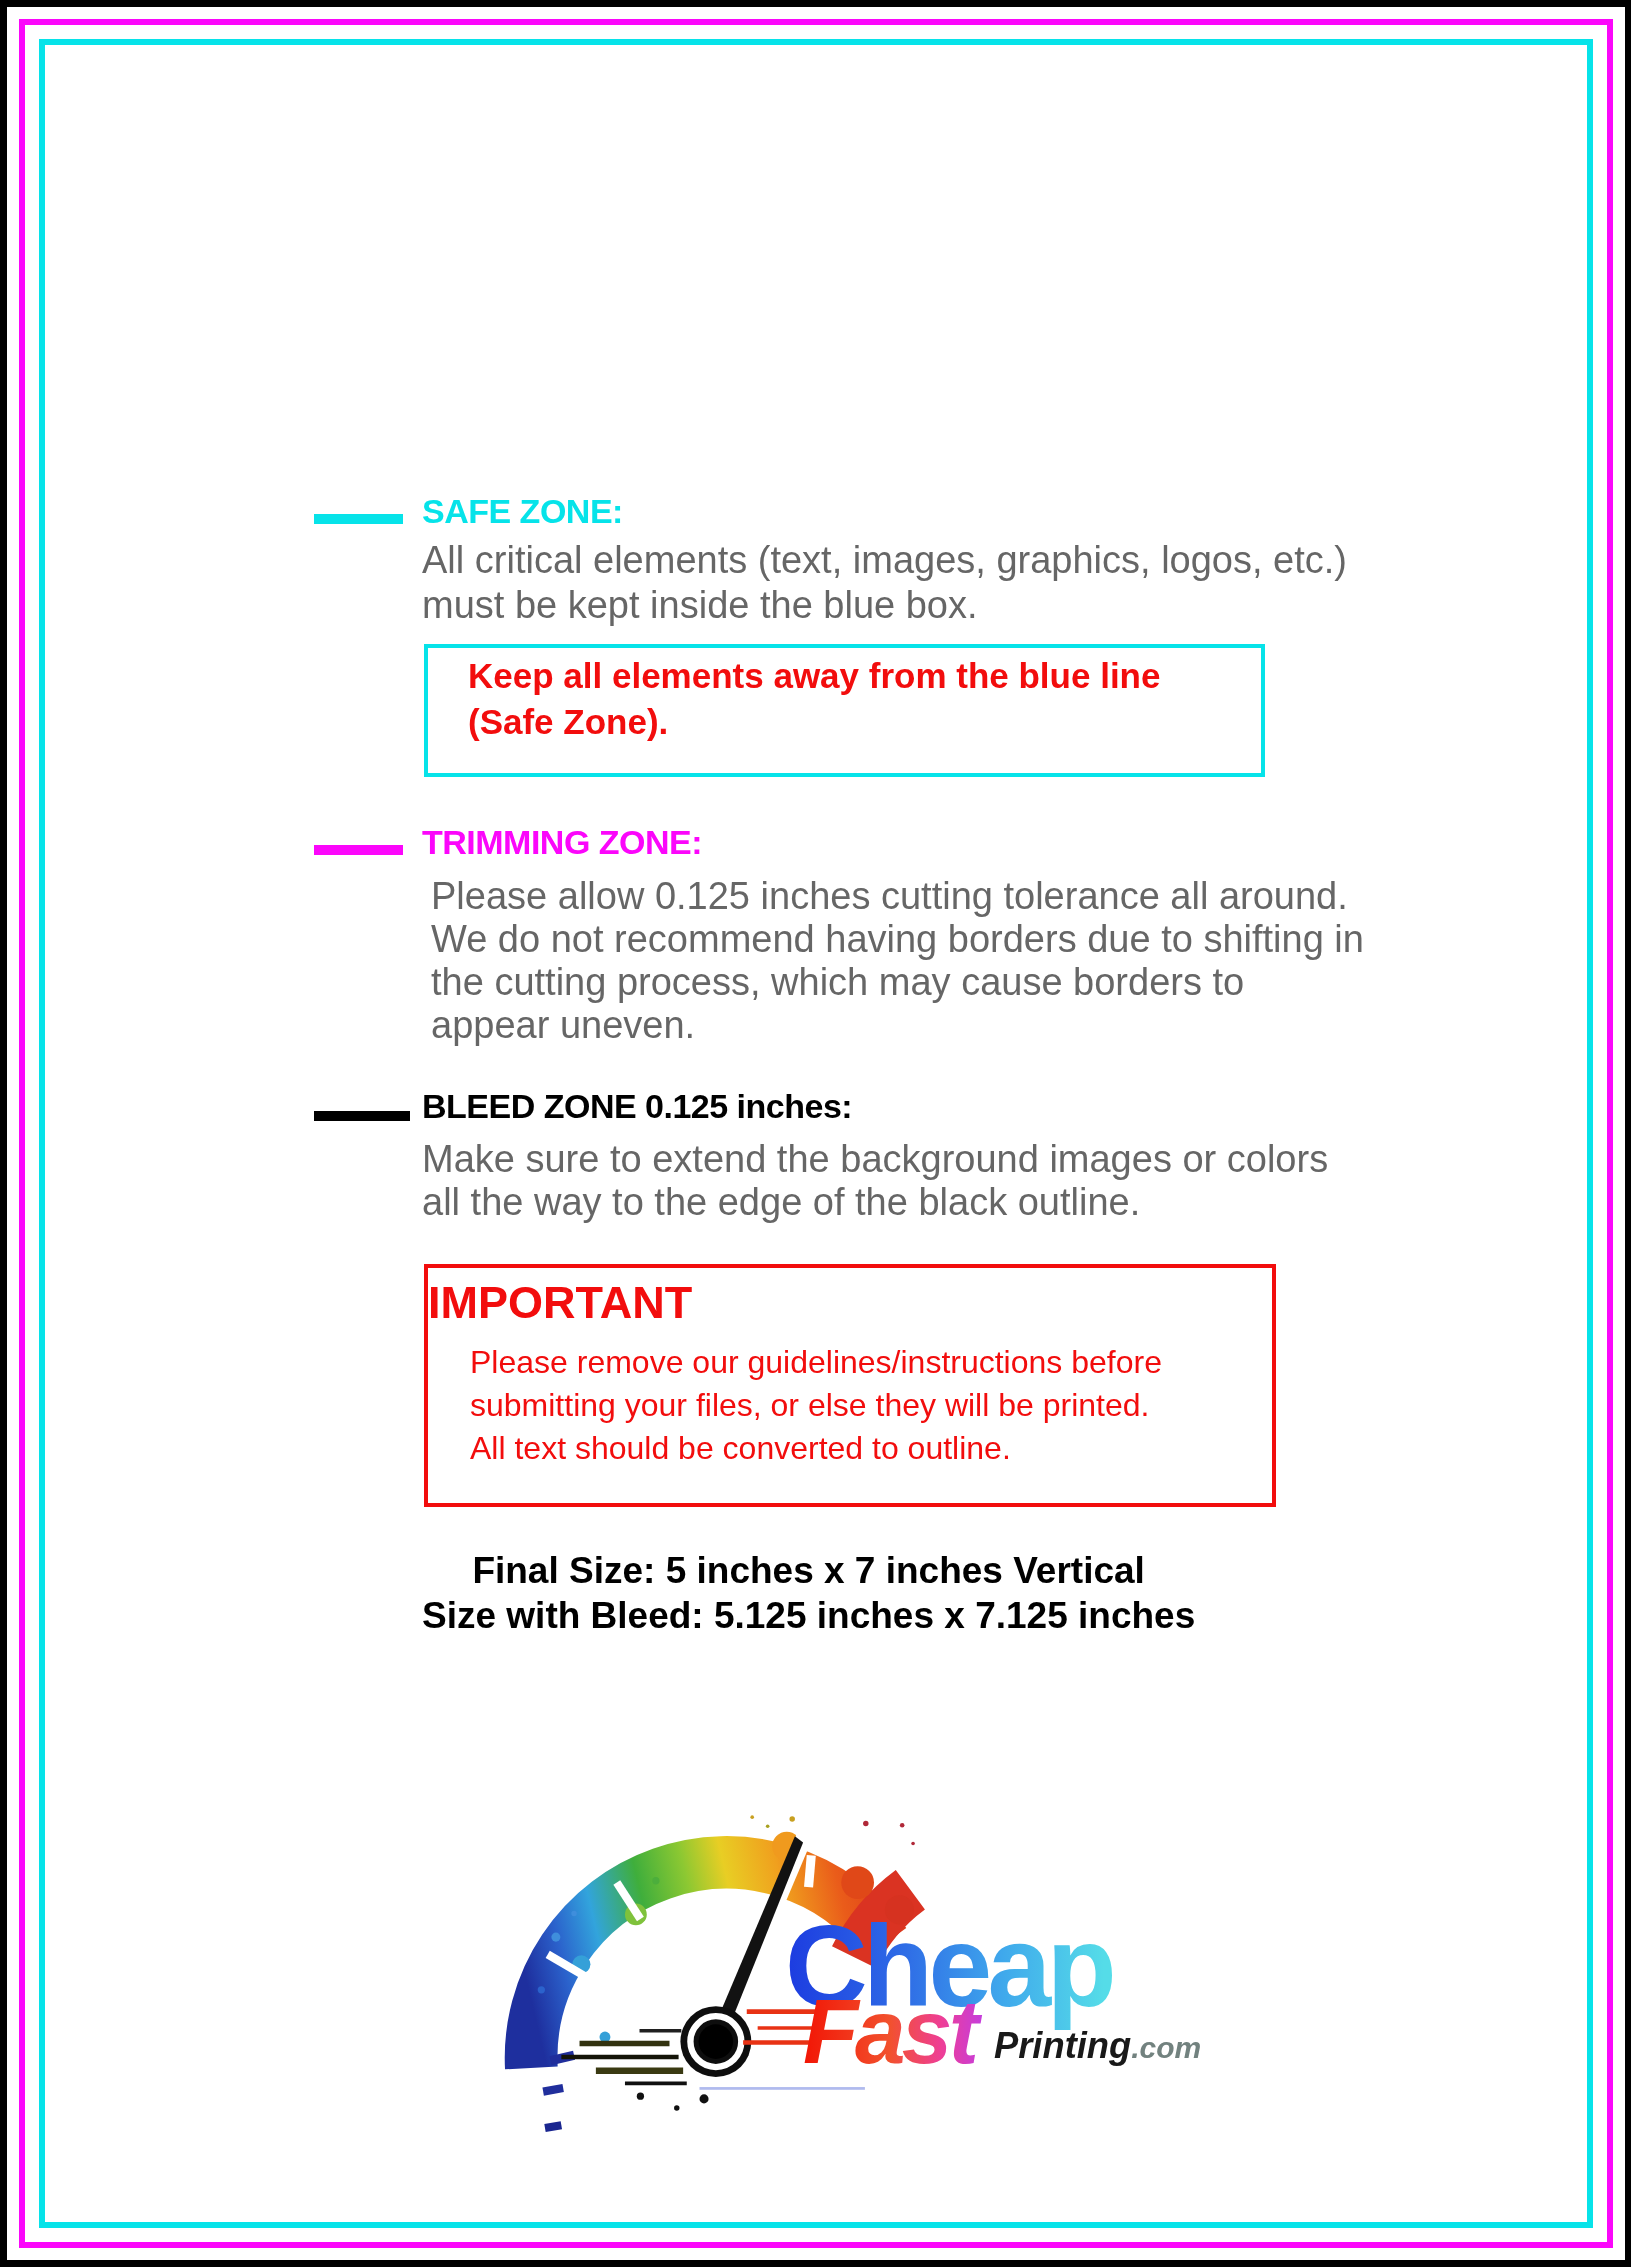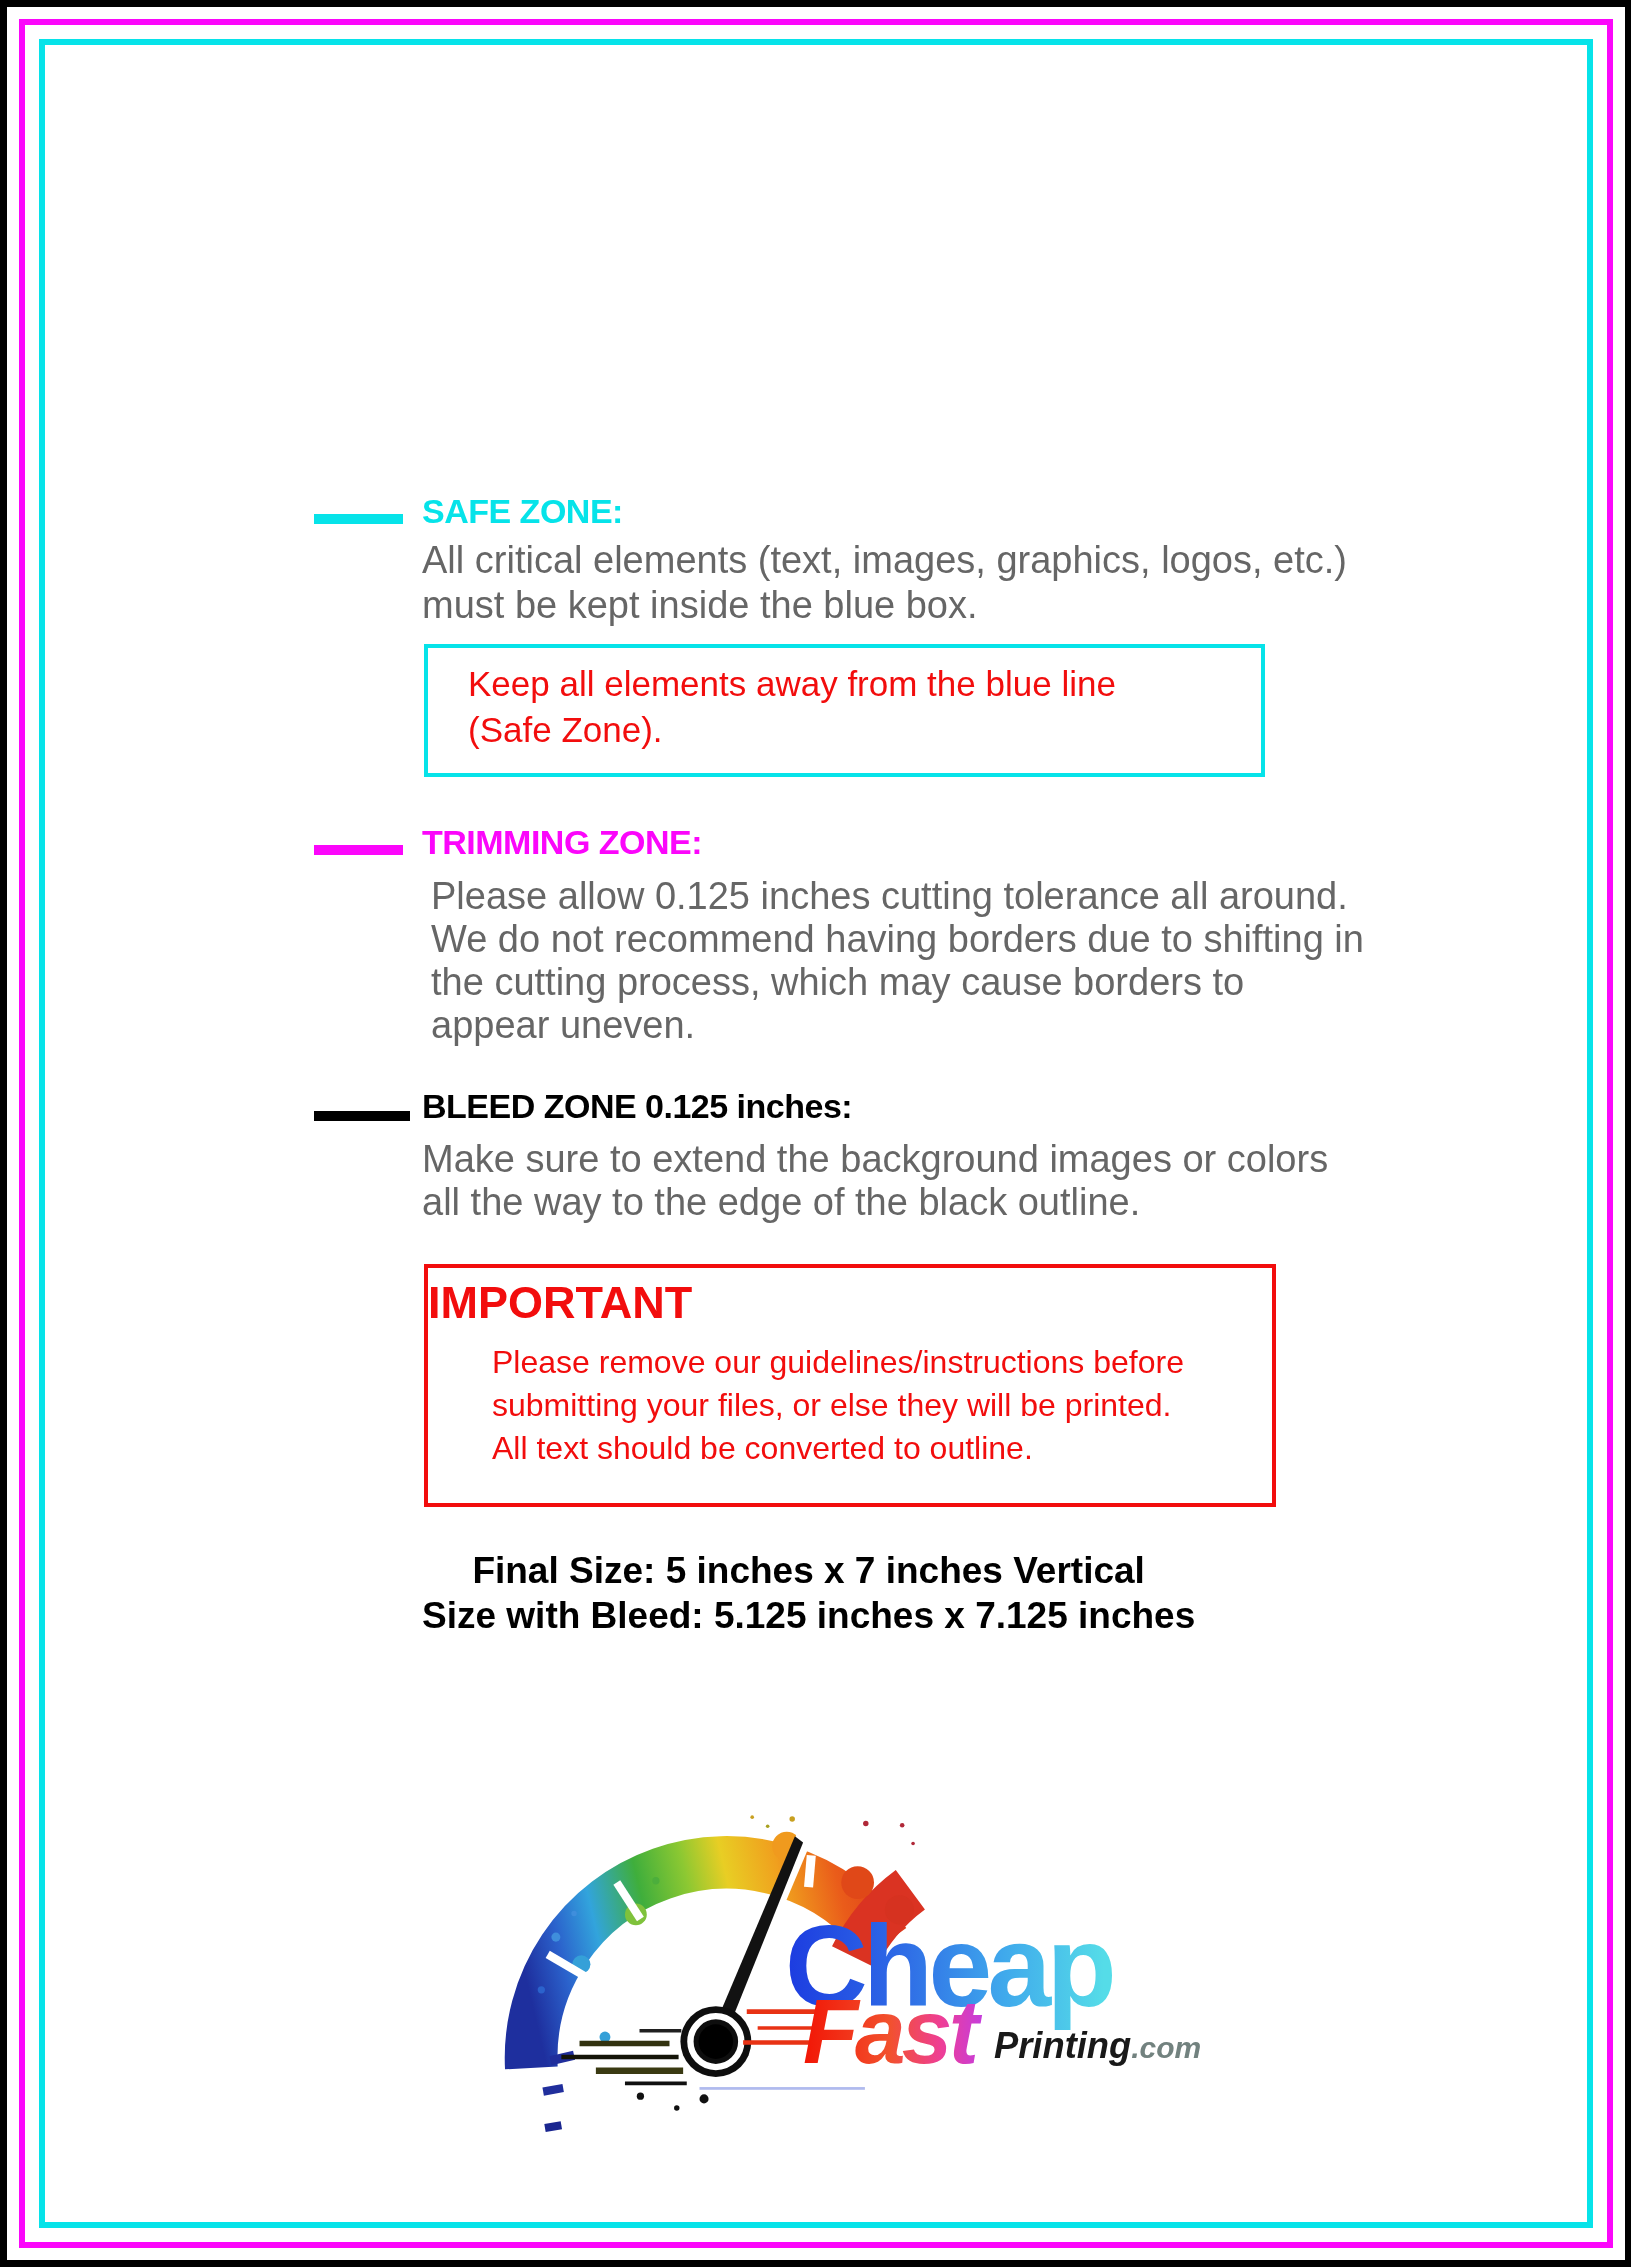--- a/index.html
+++ b/index.html
@@ -27,29 +27,29 @@
   .para-safe{top:538px;left:422px;}
   .para-trim{top:875px;left:431px;}
   .para-trim div{height:43px;line-height:43px;}
   .para-bleed{top:1138px;left:422px;}
   .para-bleed div{height:43px;line-height:43px;}
 
   .note-box{
     position:absolute;left:424px;top:644px;width:841px;height:133px;
     border:4.5px solid #06e3e9;box-sizing:border-box;
   }
-  .note-text{padding:13px 0 0 40px;color:#f20d0d;font-weight:normal;font-size:35px;white-space:nowrap;}
+  .note-text{padding:5px 0 0 40px;color:#f20d0d;font-weight:bold;font-size:35px;white-space:nowrap;}
   .note-text div{height:46px;line-height:46px;}
 
   .important-box{
     position:absolute;left:424px;top:1264px;width:852px;height:243px;
     border:4.5px solid #f20d0d;box-sizing:border-box;
   }
   .important-title{margin-top:9px;color:#f20d0d;font-weight:bold;font-size:45px;height:51px;line-height:51px;}
-  .important-text{margin-top:12.7px;padding-left:64px;color:#f20d0d;font-size:32px;white-space:nowrap;}
+  .important-text{margin-top:12.7px;padding-left:42px;color:#f20d0d;font-size:32px;white-space:nowrap;}
   .important-text div{height:43px;line-height:43px;}
 
   .sizes{position:absolute;left:422px;top:1548px;color:#000000;font-weight:bold;font-size:37px;white-space:nowrap;text-align:center;}
   .sizes div{height:45px;line-height:45px;}
 
   .logo{position:absolute;left:495px;top:1796px;width:718px;height:364px;}
   .logo text{font-family:"Liberation Sans","DejaVu Sans",sans-serif;}
 </style>
 </head>
 <body>

